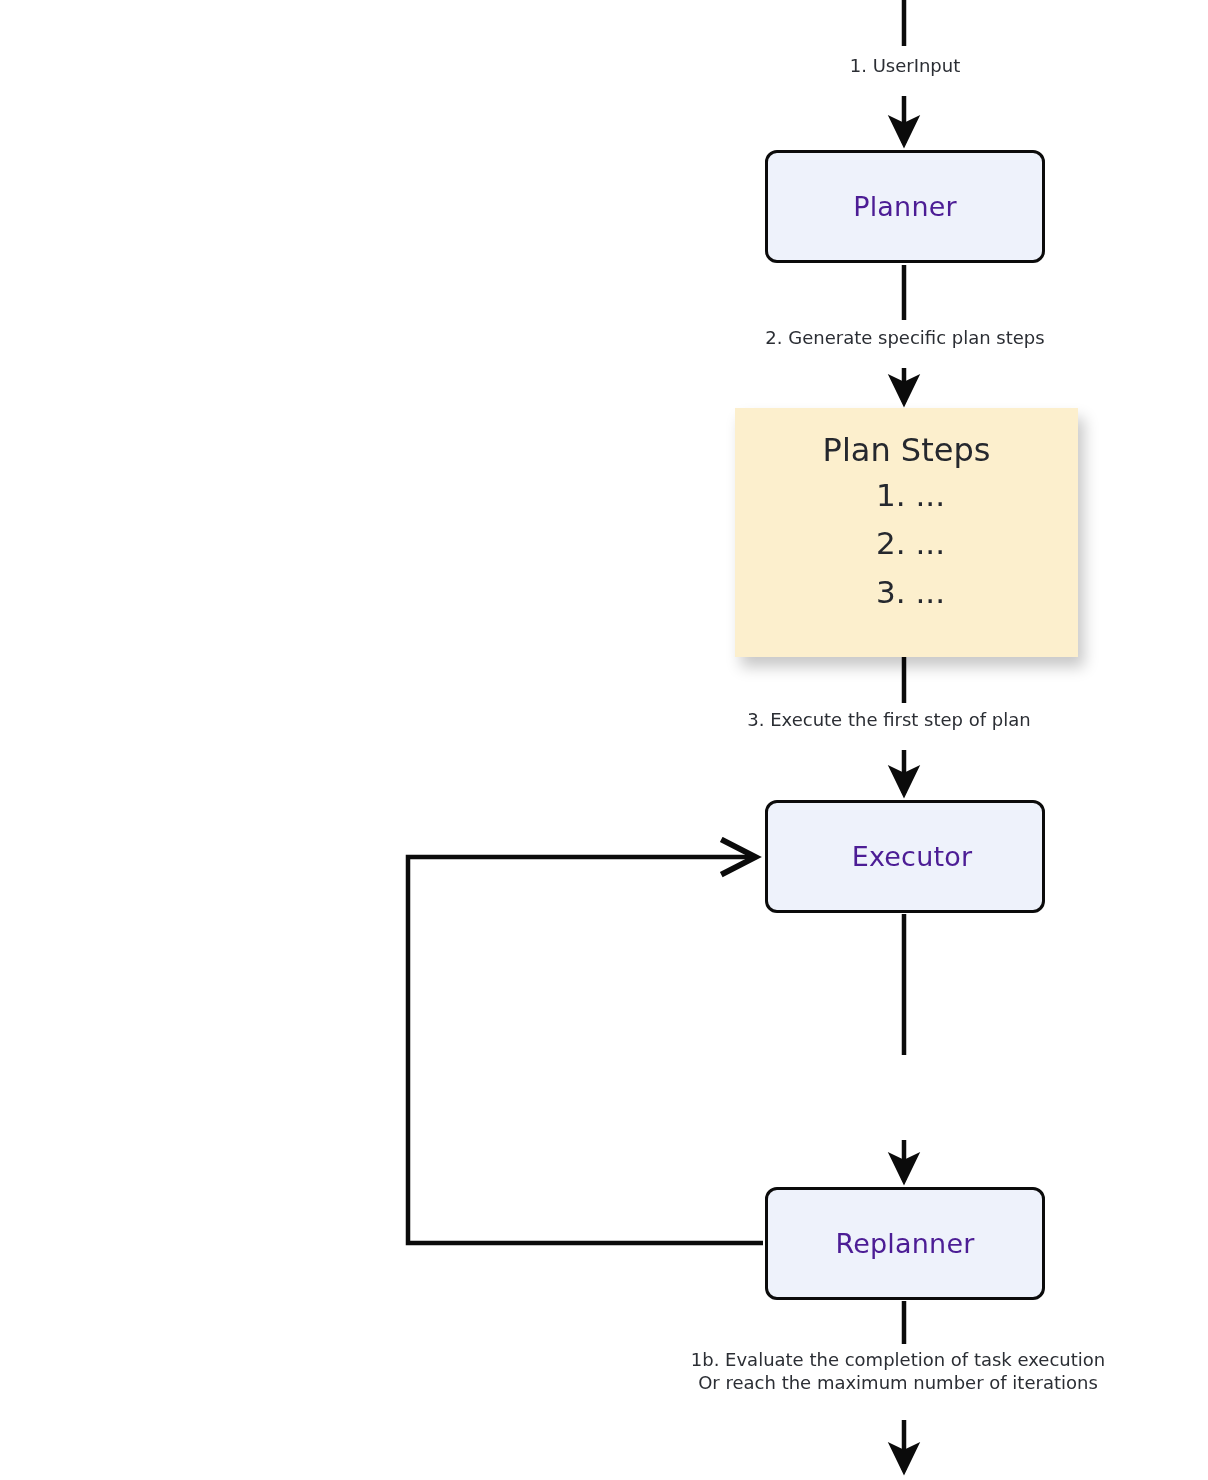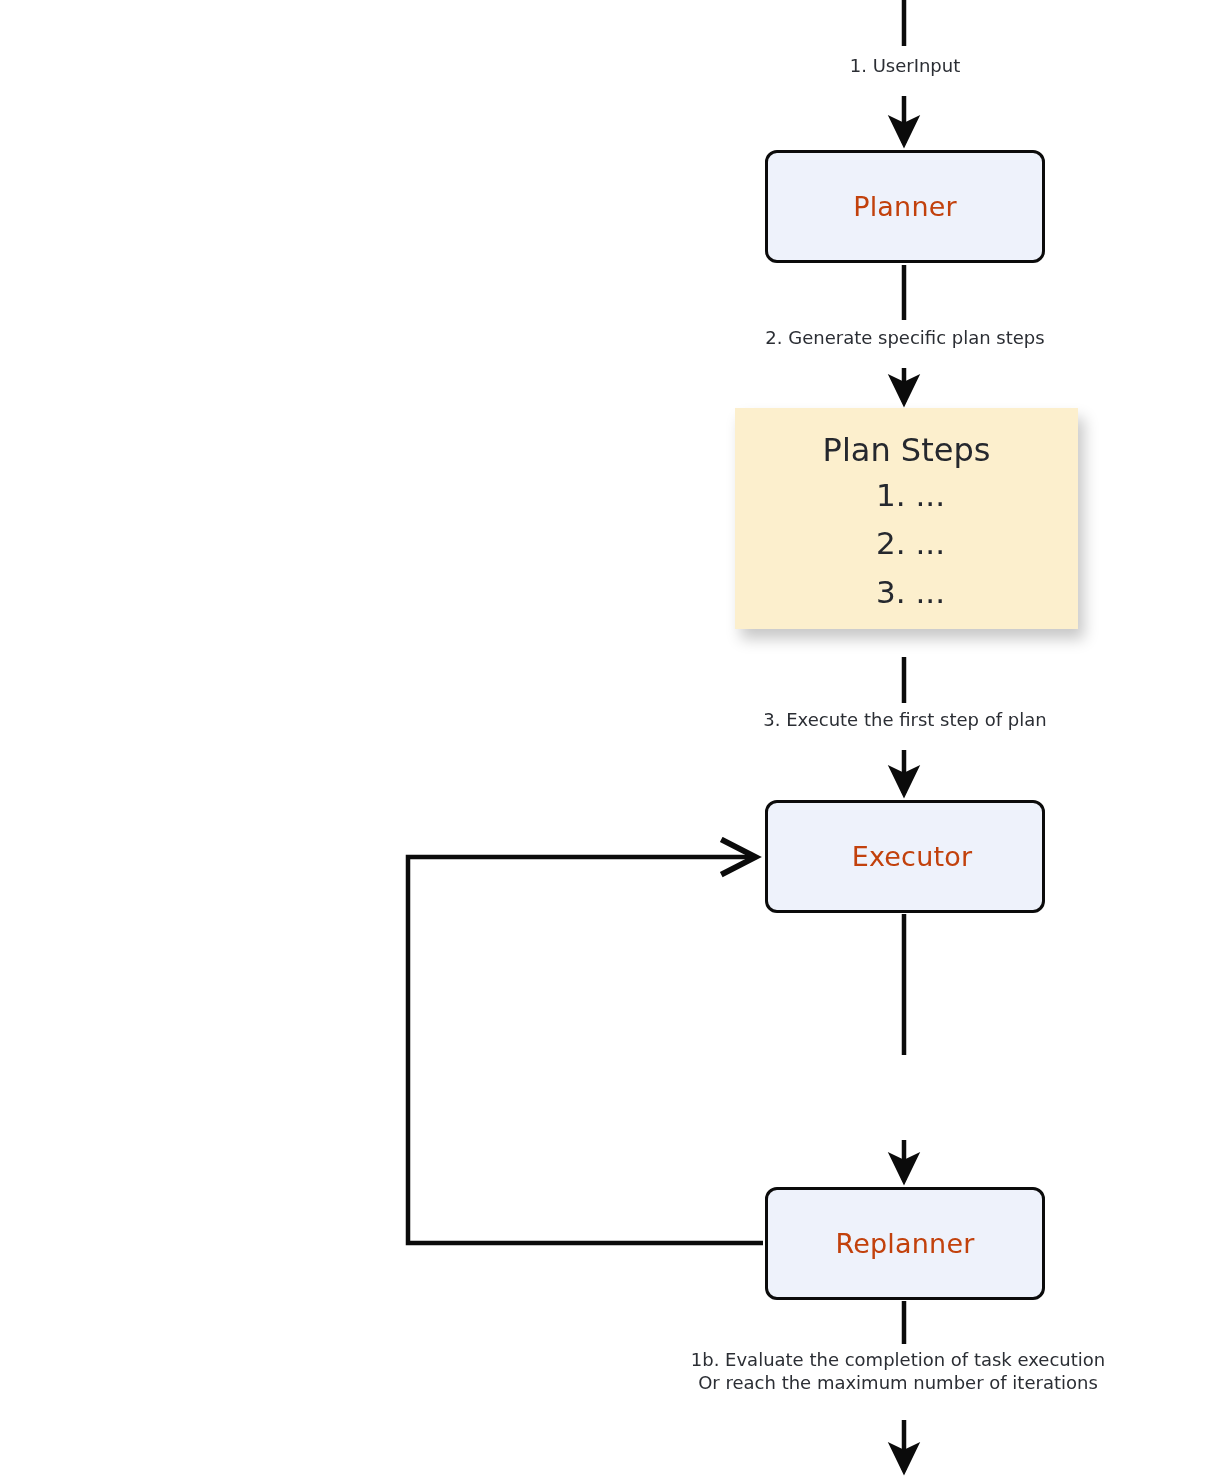--- a/index.html
+++ b/index.html
@@ -28,36 +28,36 @@
   
   .node {
     position: absolute;
     box-sizing: border-box;
     display: flex;
     align-items: center;
     justify-content: center;
     background: #eef2fb;
     border: 3px solid #0b0b0b;
     border-radius: 12px;
-    color: #c2410c;
+    color: #4c1d95;
     font-size: 27px;
     font-weight: 400;
     letter-spacing: 0.2px;
   }
   .node-planner   { left: 765px; top: 150px;  width: 280px; height: 113px; }
   .node-executor  { left: 765px; top: 800px;  width: 280px; height: 113px; padding-left: 14px; }
   .node-replanner { left: 765px; top: 1187px; width: 280px; height: 113px; }
 
   
   .note {
     position: absolute;
     left: 735px;
     top: 408px;
     width: 343px;
-    height: 221px;
+    height: 249px;
     box-sizing: border-box;
     background: #fcefcd;
     box-shadow: 6px 10px 14px rgba(0,0,0,0.22);
     color: #1f2228;
     padding-top: 22px;
     text-align: center;
   }
   .note-title {
     font-size: 32px;
     line-height: 1.28;
@@ -80,21 +80,21 @@
   .edge-label {
     position: absolute;
     color: #2b2e34;
     font-size: 18px;
     line-height: 1.30;
     white-space: pre-line;
     text-align: center;
   }
   .lbl-1  { left: 760px;  top: 54px;   width: 290px; }
   .lbl-2  { left: 660px;  top: 326px;  width: 490px; }
-  .lbl-3  { left: 660px;  top: 708px;  width: 490px; }
+  .lbl-3  { left: 644px;  top: 708px;  width: 490px; }
   .lbl-4  { left: 625px;  top: 1060px; width: 560px; }
   .lbl-5a { left: 0px;    top: 950px;  width: 810px; }
   .lbl-5b { left: 588px;  top: 1348px; width: 620px; }
 </style>
 </head>
 <body>
 
 <div id="canvas">
 
   <svg class="edges" viewBox="0 0 1208 1480" xmlns="http://www.w3.org/2000/svg">

